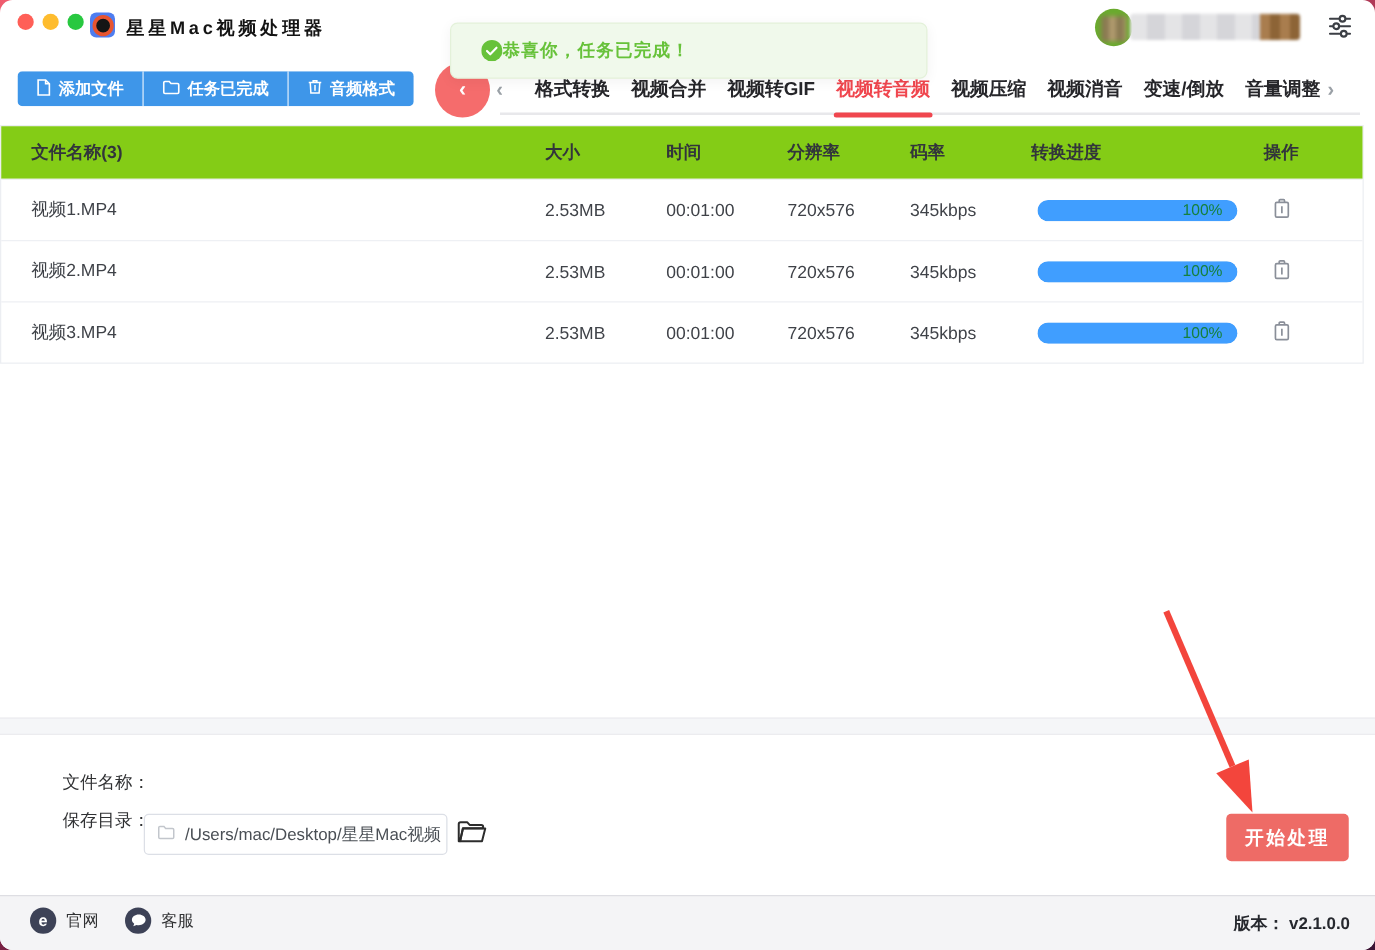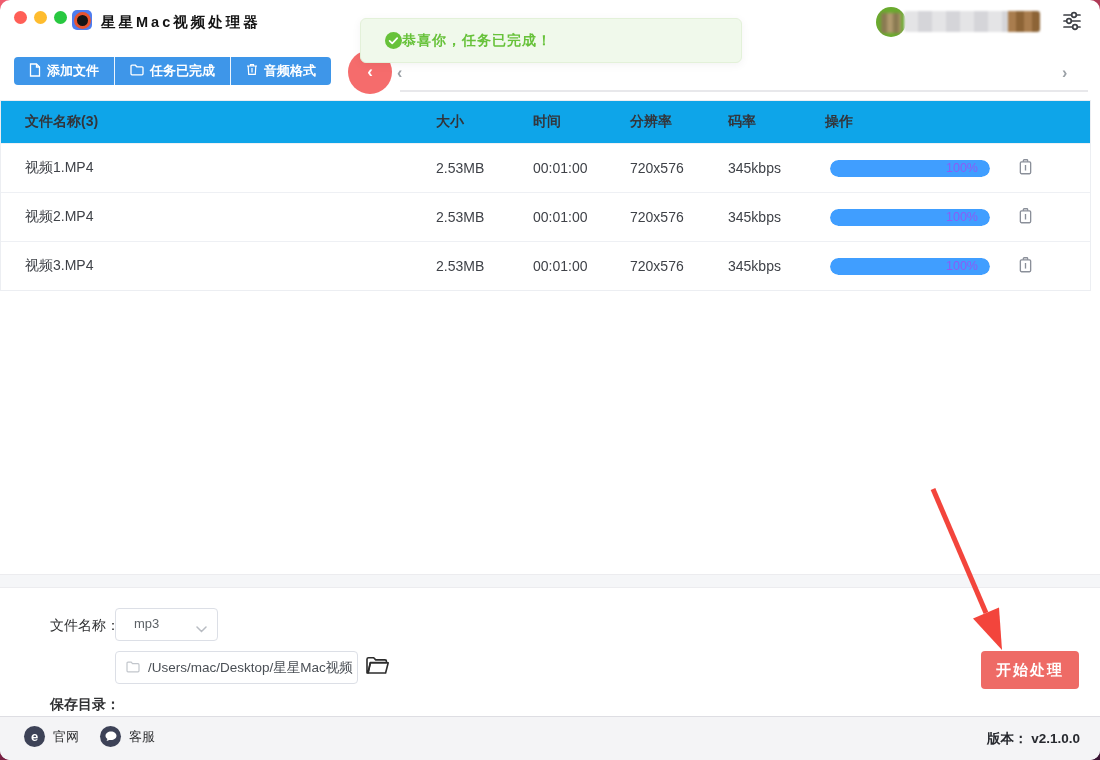--- a/index.html
+++ b/index.html
@@ -54,27 +54,27 @@
   .tab-chevron.right{left:1062px;}
   .tab-line{left:400px;top:90px;width:688px;height:2px;background:#e8e8eb;}
   .tabs{left:428px;top:62px;display:flex;gap:17px;z-index:3;}
   .tab{position:relative;height:30px;font-size:15px;font-weight:bold;color:#26262a;white-space:nowrap;cursor:pointer;}
   .tab.active{color:#f0464e;}
   .tab.active::after{content:"";position:absolute;left:-2px;right:-2px;bottom:-2px;height:4px;border-radius:2px;background:#f0464e;}
 
   
   .vtable{left:0;top:100px;width:1089px;border:1px solid #eceef2;background:#fff;}
   .trow{display:grid;grid-template-columns:435px 97px 97px 98px 97px 186px 1fr;align-items:center;height:48px;border-top:1px solid #eef0f4;}
-  .thead{height:42px;background:#0ea5e9;border-top:none;font-weight:bold;color:#32353b;}
+  .thead{height:42px;background:#84cc16;border-top:none;font-weight:bold;color:#32353b;}
   .cell{font-size:14px;color:#3f4248;}
   .thead .cell{color:#32353b;}
   .cell.name{padding-left:24px;}
   .progress{position:relative;width:160px;height:17px;margin-left:5px;border-radius:9px;background:#eef2f8;overflow:hidden;}
   .progress .fill{position:absolute;left:0;top:0;bottom:0;border-radius:9px;background:#409eff;}
-  .progress .ptext{position:absolute;right:12px;top:0;line-height:17px;font-size:12.5px;color:#8b5cf6;}
+  .progress .ptext{position:absolute;right:12px;top:0;line-height:17px;font-size:12.5px;color:#15803d;}
   .trash-btn{width:24px;height:24px;background:none;border:none;padding:0;cursor:pointer;margin-left:2px;}
 
   
   .divider-band{left:0;top:574px;width:1100px;height:12px;background:#f5f6f8;border-top:1px solid #ececef;border-bottom:1px solid #ececef;}
   .form-label{font-size:14px;color:#303133;}
   .sel{left:115px;top:608px;width:101px;height:31px;border:1px solid #dcdfe6;border-radius:4px;background:#fff;cursor:pointer;}
   .sel .val{position:absolute;left:18px;top:7px;font-size:13px;color:#5c6166;}
   .sel .chev{position:absolute;right:10px;top:10px;}
   .dir-input{left:115px;top:651px;width:241px;height:31px;border:1px solid #dcdfe6;border-radius:4px;background:#fff;
     display:flex;align-items:center;overflow:hidden;cursor:text;}
@@ -149,39 +149,50 @@
             <path d="M1 3h10M4.5 3V1.6h3V3M2.2 3l.5 8.4h6.6L9.8 3M6 5v4.5" fill="none" stroke="#fff" stroke-width="1.2"></path>
           </svg>
       </span>
       <span>音频格式</span>
     </div>
   </div>
 
   <div class="abs back-bubble">‹</div>
   <div class="abs tab-chevron left">‹</div>
   <div class="abs tab-line"></div>
+  <div class="abs tabs">
+    <div class="tab">格式转换</div>
+    <div class="tab">视频合并</div>
+    <div class="tab">视频转GIF</div>
+    <div class="tab active">视频转音频</div>
+    <div class="tab">视频压缩</div>
+    <div class="tab">视频消音</div>
+    <div class="tab">变速/倒放</div>
+    <div class="tab">音量调整</div>
+  </div>
   <div class="abs tab-chevron right">›</div>
 
   <div class="abs toast">
     <span class="check">
       <svg width="17" height="17" viewBox="0 0 17 17">
           <circle cx="8.5" cy="8.5" r="8.5" fill="#67c23a"></circle>
           <path d="M4.6 8.8l2.6 2.6 5-5.2" fill="none" stroke="#fff" stroke-width="1.7" stroke-linecap="round" stroke-linejoin="round"></path>
         </svg>
     </span>
     <span class="msg">恭喜你，任务已完成！</span>
   </div>
 
   <div class="abs vtable">
     <div class="trow thead">
       <div class="cell name">文件名称(3)</div>
       <div class="cell">大小</div>
       <div class="cell">时间</div>
       <div class="cell">分辨率</div>
       <div class="cell">码率</div>
+      <div class="cell">转换进度</div>
       <div class="cell">操作</div>
     </div>
 
     <div class="trow">
       <div class="cell name">视频1.MP4</div>
       <div class="cell">2.53MB</div>
       <div class="cell">00:01:00</div>
       <div class="cell">720x576</div>
       <div class="cell">345kbps</div>
       <div class="cell">
@@ -238,30 +249,22 @@
               <rect x="5.5" y="5.5" width="13" height="15" rx="1.4"></rect>
               <path d="M12 9.5v7"></path>
             </svg>
       </button></div>
     </div>
   </div>
 
   <div class="abs divider-band"></div>
 
   <div class="abs form-label" style="left:50px;top:617px;">文件名称：</div>
-  <div class="abs sel">
-    <span class="val">mp3</span>
-    <span class="chev">
-      <svg width="11" height="7" viewBox="0 0 11 7">
-          <path d="M1 1l4.5 4.5L10 1" fill="none" stroke="#b8bcc2" stroke-width="1.5" stroke-linecap="round"></path>
-        </svg>
-    </span>
-  </div>
-
-  <div class="abs form-label" style="left:50px;top:696px;font-weight:bold;">保存目录：</div>
+
+  <div class="abs form-label" style="left:50px;top:648px;">保存目录：</div>
   <div class="abs dir-input">
     <span class="fold">
       <svg width="14" height="12" viewBox="0 0 14 12">
           <path d="M1 2.2c0-.6.4-1 1-1h3.2l1.3 1.5h5.5c.6 0 1 .4 1 1v6.1c0 .6-.4 1-1 1H2c-.6 0-1-.4-1-1z" fill="none" stroke="#c2c6cc" stroke-width="1.2"></path>
         </svg>
     </span>
     <span class="path">/Users/mac/Desktop/星星Mac视频</span>
   </div>
   <button class="abs browse-btn">
     <svg width="25" height="22" viewBox="0 0 25 22">

